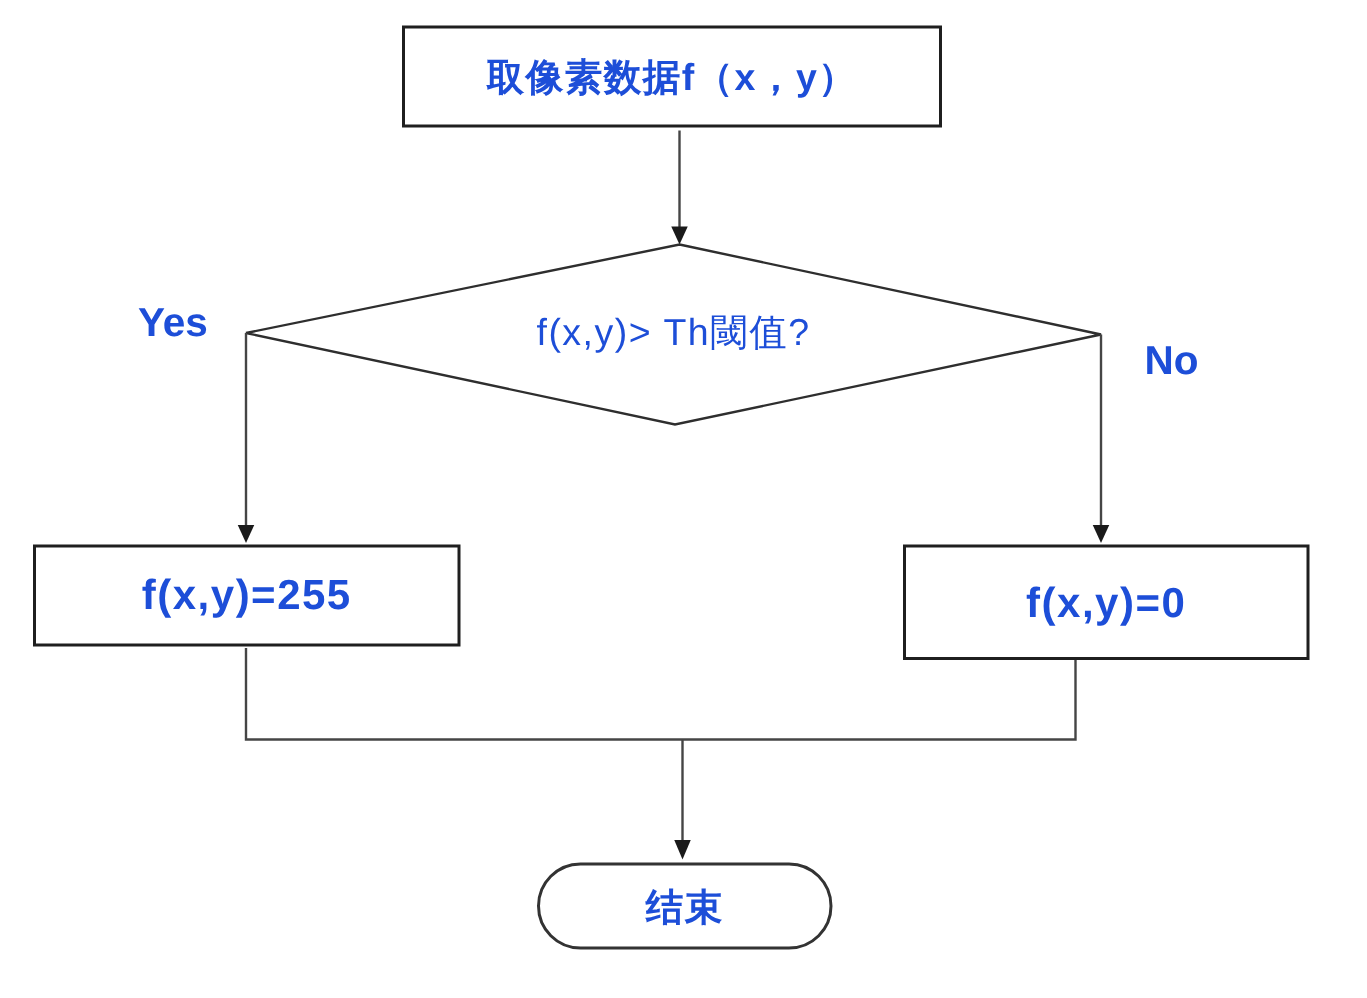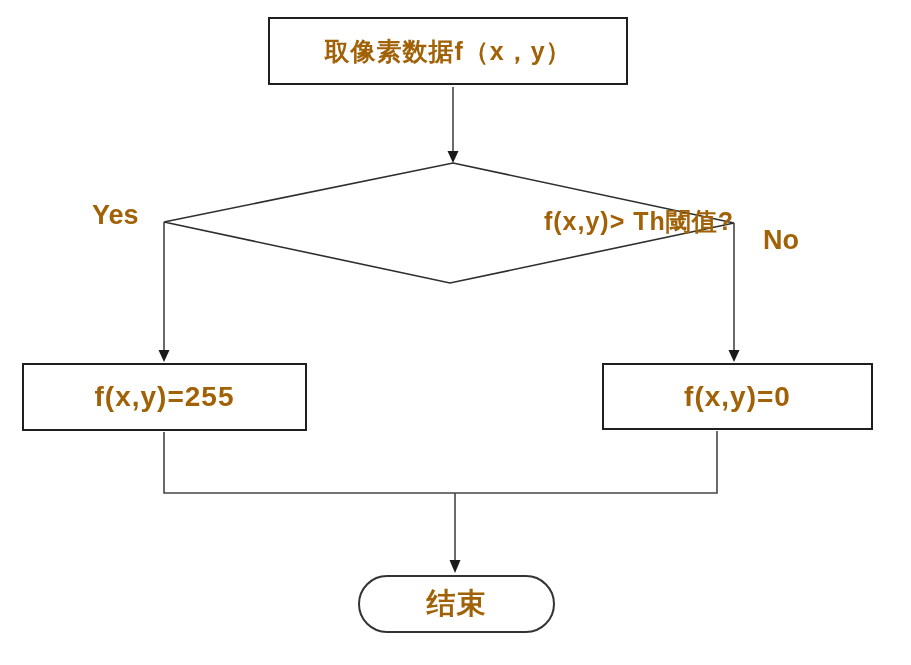--- a/index.html
+++ b/index.html
@@ -3,21 +3,21 @@
 <meta charset="utf-8">
 <style>
   * { margin: 0; padding: 0; box-sizing: border-box; }
   html, body { background: #ffffff; }
   .canvas {
     position: relative;
     width: 911px;
     height: 665px;
     background: #ffffff;
     font-family: "Liberation Sans", "DejaVu Sans", sans-serif;
-    color: #a16207;
+    color: #1d4ed8;
     overflow: hidden;
   }
   svg.wires {
     position: absolute;
     left: 0; top: 0;
     width: 911px; height: 665px;
   }
   .node {
     position: absolute;
     display: flex;
@@ -25,29 +25,29 @@
     justify-content: center;
     background: #ffffff;
     border: 2px solid #1f1f1f;
     font-weight: bold;
     font-size: 28px;
     letter-spacing: 1px;
     white-space: nowrap;
   }
   .rect-start { left: 268px; top: 17px;  width: 360px; height: 68px; font-size: 25px; }
   .rect-left  { left: 22px;  top: 363px; width: 285px; height: 68px; }
-  .rect-right { left: 602px; top: 363px; width: 271px; height: 67px; }
+  .rect-right { left: 602px; top: 363px; width: 271px; height: 77px; }
   .stadium    { left: 358px; top: 575px; width: 197px; height: 58px;
-                border-radius: 29px; border-width: 2px; border-color: #333333; font-size: 29px; }
+                border-radius: 29px; border-width: 2px; border-color: #333333; font-size: 25px; }
   .diamond-label {
     position: absolute;
     left: 164px; top: 205px;
     width: 570px;
-    text-align: right;
-    font-weight: bold;
+    text-align: center;
+    font-weight: normal;
     font-size: 25px;
     letter-spacing: 1px;
     white-space: nowrap;
   }
   .branch-label {
     position: absolute;
     font-weight: bold;
     font-size: 27px;
     text-align: center;
   }

